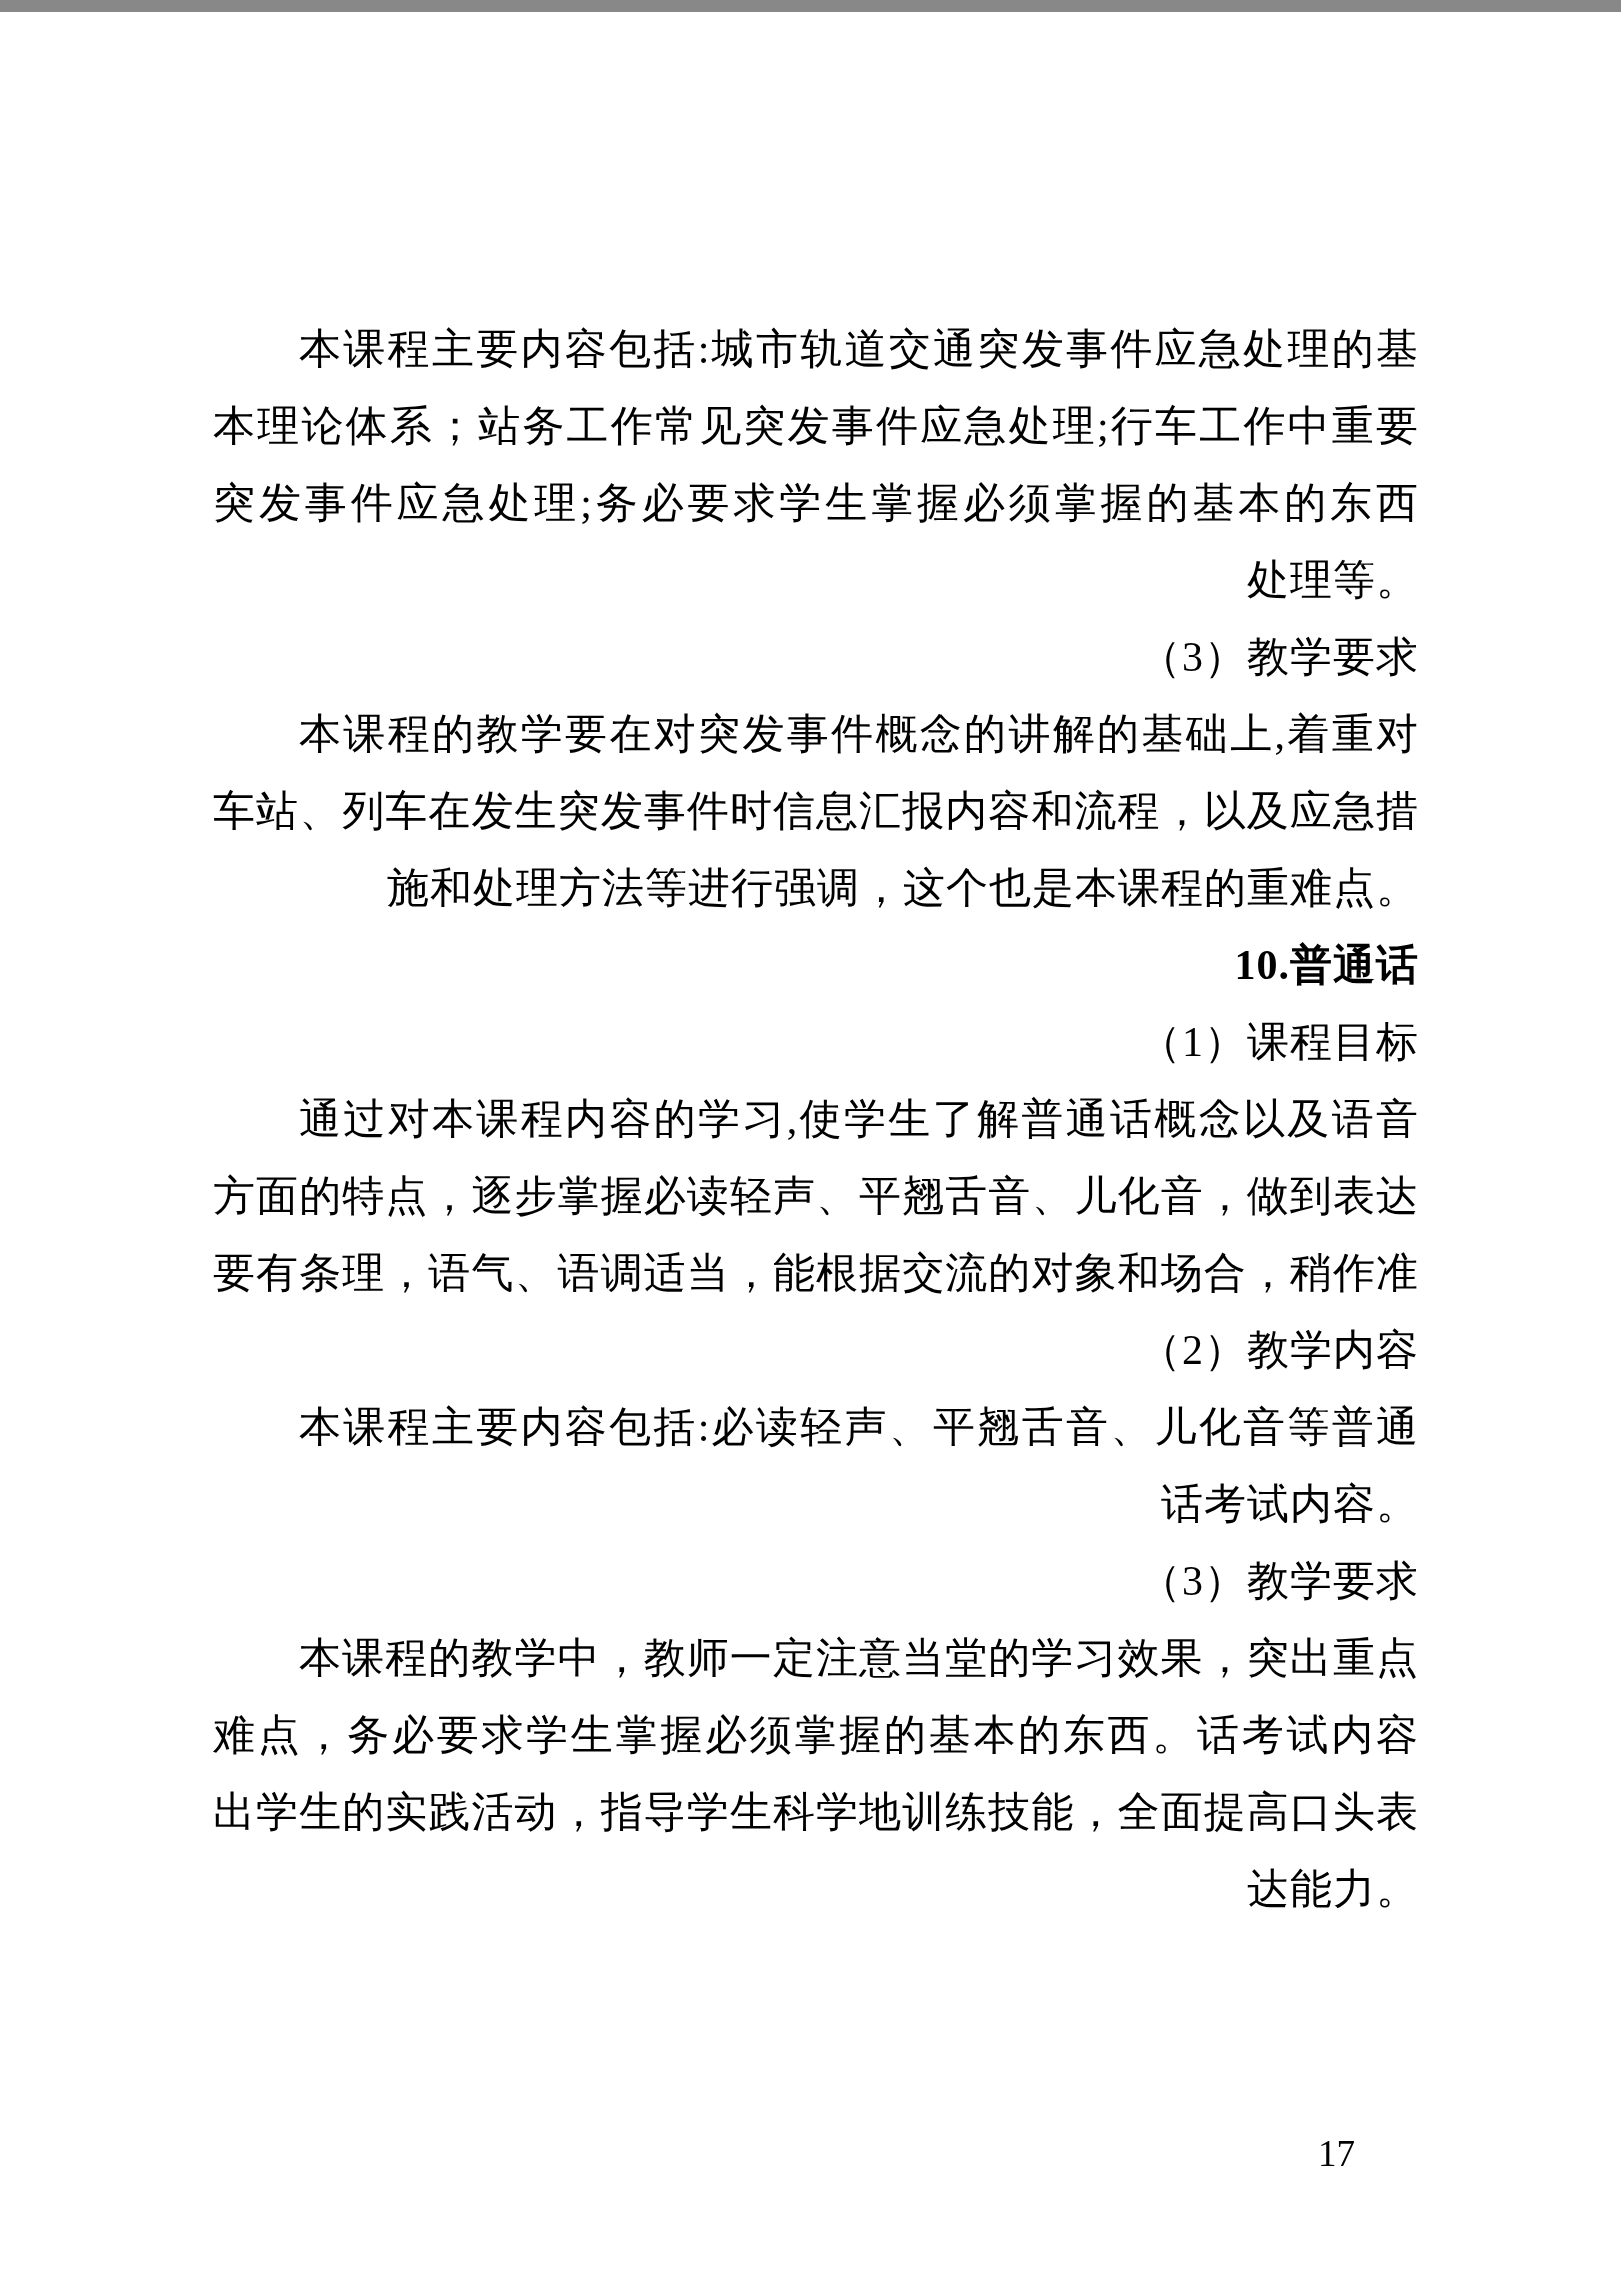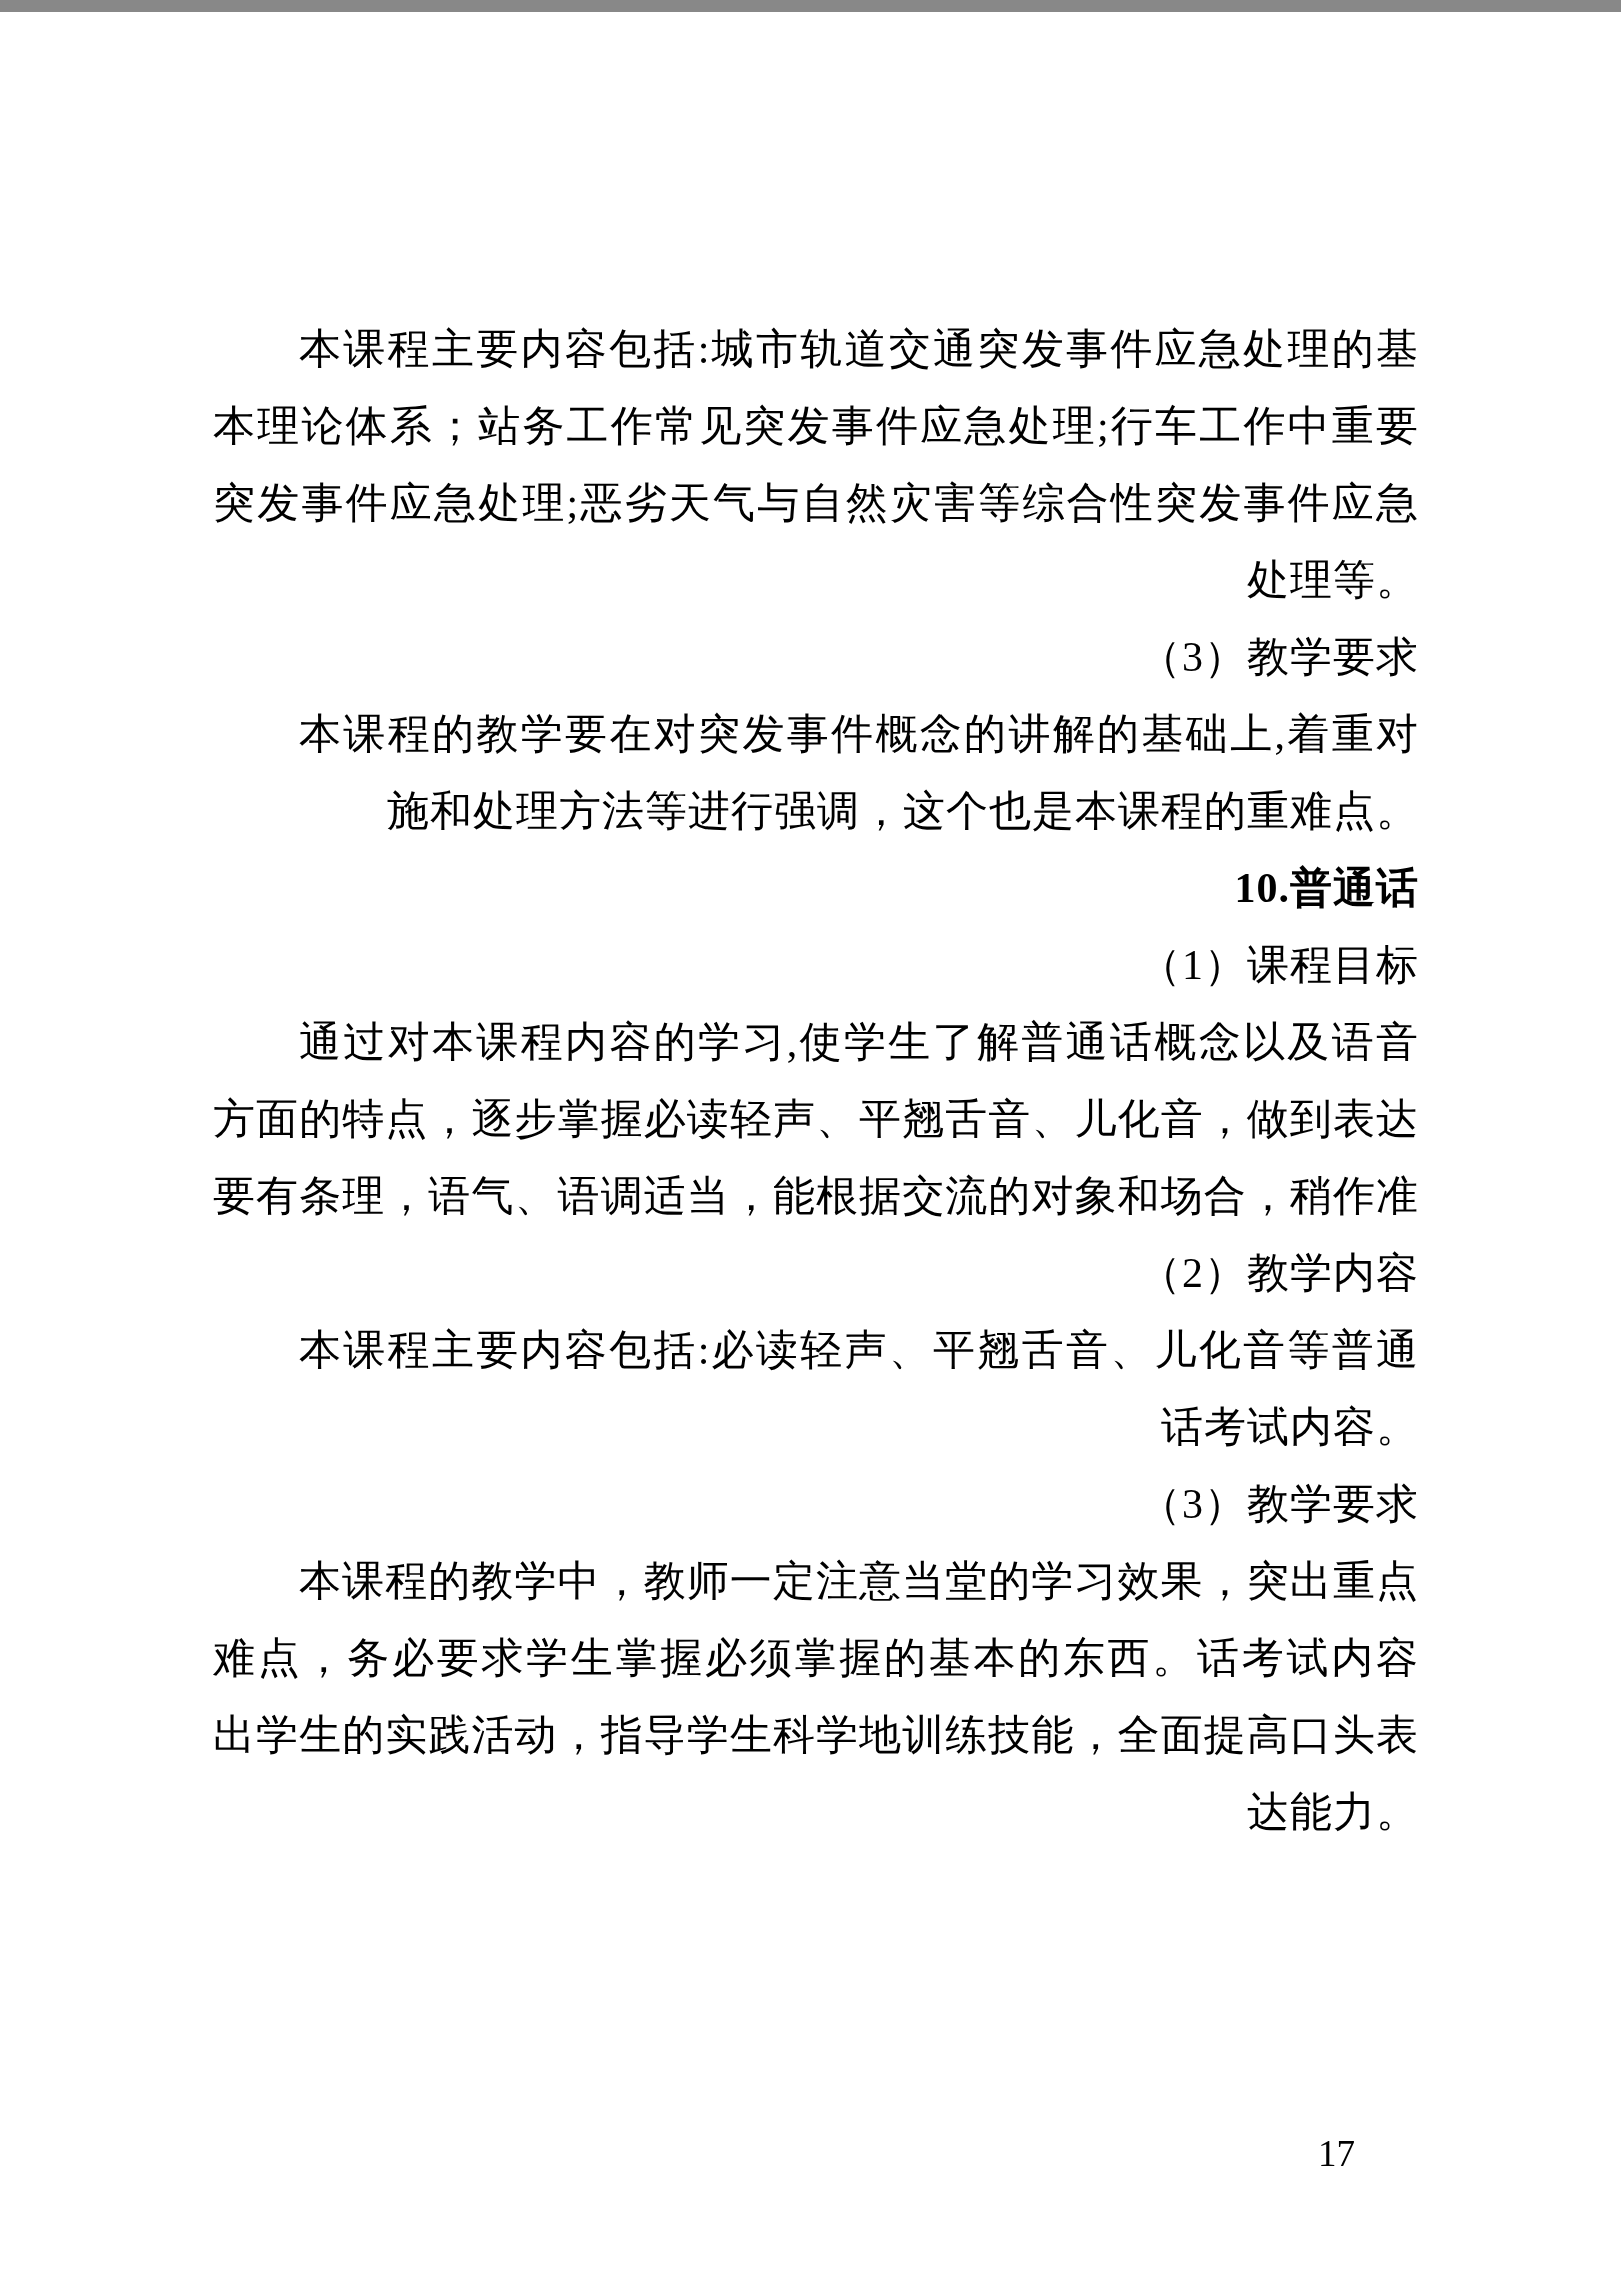--- a/index.html
+++ b/index.html
@@ -44,24 +44,25 @@
     letter-spacing: 0;
   }
 </style>
 </head>
 <body>
 
 <div class="page">
   <div class="content">
     <div class="line indent justify">本课程主要内容包括:城市轨道交通突发事件应急处理的基</div>
     <div class="line justify">本理论体系；站务工作常见突发事件应急处理;行车工作中重要</div>
-    <div class="line justify">突发事件应急处理;恶劣天气与自然灾害等综合性突发事件应急</div>
+    <div class="line justify">突发事件应急处理;务必要求学生掌握必须掌握的基本的东西</div>
     <div class="line">处理等。</div>
     <div class="line indent">（3）教学要求</div>
     <div class="line indent justify">本课程的教学要在对突发事件概念的讲解的基础上,着重对</div>
+    <div class="line justify">车站、列车在发生突发事件时信息汇报内容和流程，以及应急措</div>
     <div class="line">施和处理方法等进行强调，这个也是本课程的重难点。</div>
     <div class="line indent bold">10.普通话</div>
     <div class="line indent">（1）课程目标</div>
     <div class="line indent justify">通过对本课程内容的学习,使学生了解普通话概念以及语音</div>
     <div class="line justify">方面的特点，逐步掌握必读轻声、平翘舌音、儿化音，做到表达</div>
     <div class="line justify">要有条理，语气、语调适当，能根据交流的对象和场合，稍作准</div>
     <div class="line indent">（2）教学内容</div>
     <div class="line indent justify">本课程主要内容包括:必读轻声、平翘舌音、儿化音等普通</div>
     <div class="line">话考试内容。</div>
     <div class="line indent">（3）教学要求</div>

